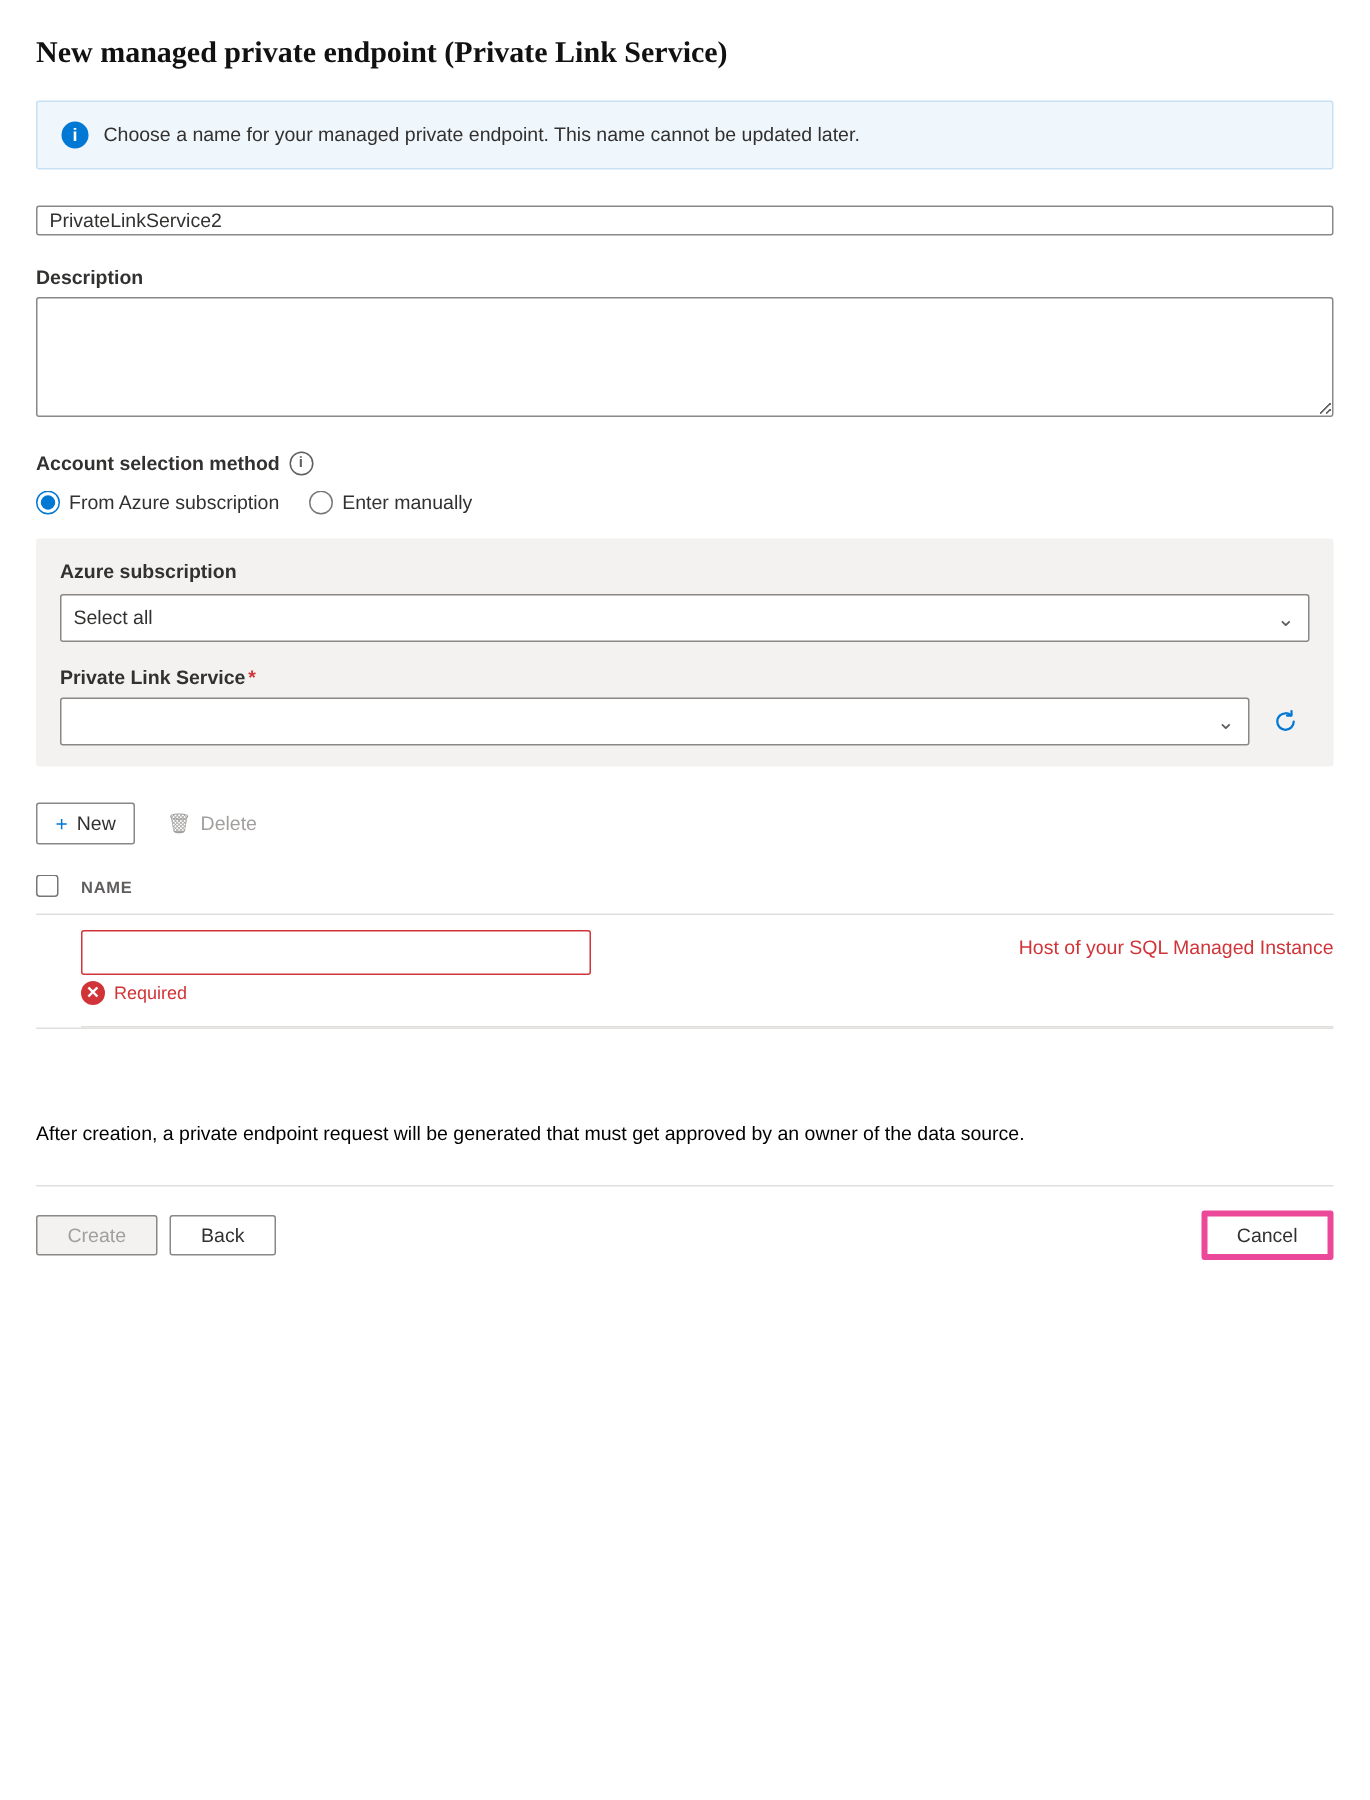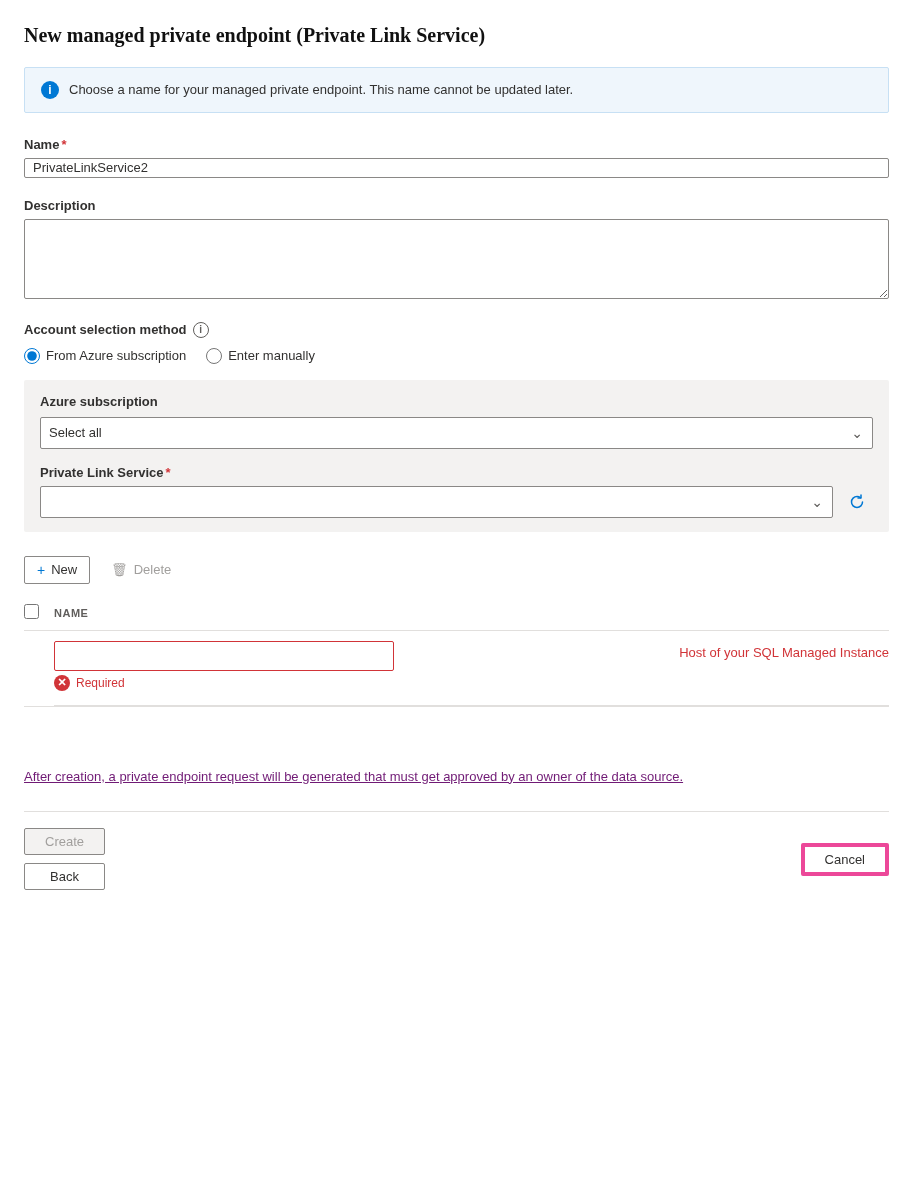--- a/index.html
+++ b/index.html
@@ -347,42 +347,40 @@
 
     .hint-text {
       color: #d13438;
       font-size: 13px;
       margin-left: 40px;
       margin-top: 2px;
     }
 
     .footer-note {
       font-size: 13px;
-      color: #701a75;
+      color: #000000;
       line-height: 1.6;
       margin-top: 60px;
       margin-bottom: 24px;
-      text-decoration: underline;
     }
 
     .footer-bar {
       display: flex;
       align-items: center;
       justify-content: space-between;
       padding: 16px 0;
       border-top: 1px solid #e1dfdd;
       position: sticky;
       bottom: 0;
       background: #fff;
     }
 
     .footer-left {
       display: flex;
       gap: 8px;
-      flex-direction: column;
     }
 
     .btn-create {
       padding: 5px 20px;
       border: 1px solid #8a8886;
       border-radius: 2px;
       background: #f3f2f1;
       color: #a19f9d;
       font-size: 13px;
       cursor: not-allowed;
@@ -419,23 +417,20 @@
 <body>
 
 <h1 class="page-title">New managed private endpoint (Private Link Service)</h1>
 
 <div class="info-banner">
   <div class="info-icon">i</div>
   <span class="info-text">Choose a name for your managed private endpoint. This name cannot be updated later.</span>
 </div>
 
 <div class="form-group">
-  <label class="form-label">
-    <span>Name</span><span class="required-star">*</span>
-  </label>
   <input type="text" class="form-input" value="PrivateLinkService2" style="">
 </div>
 
 <div class="form-group">
   <label class="form-label">Description</label>
   <textarea class="form-textarea" style=""></textarea>
 </div>
 
 <div class="form-group">
   <div class="section-label">

